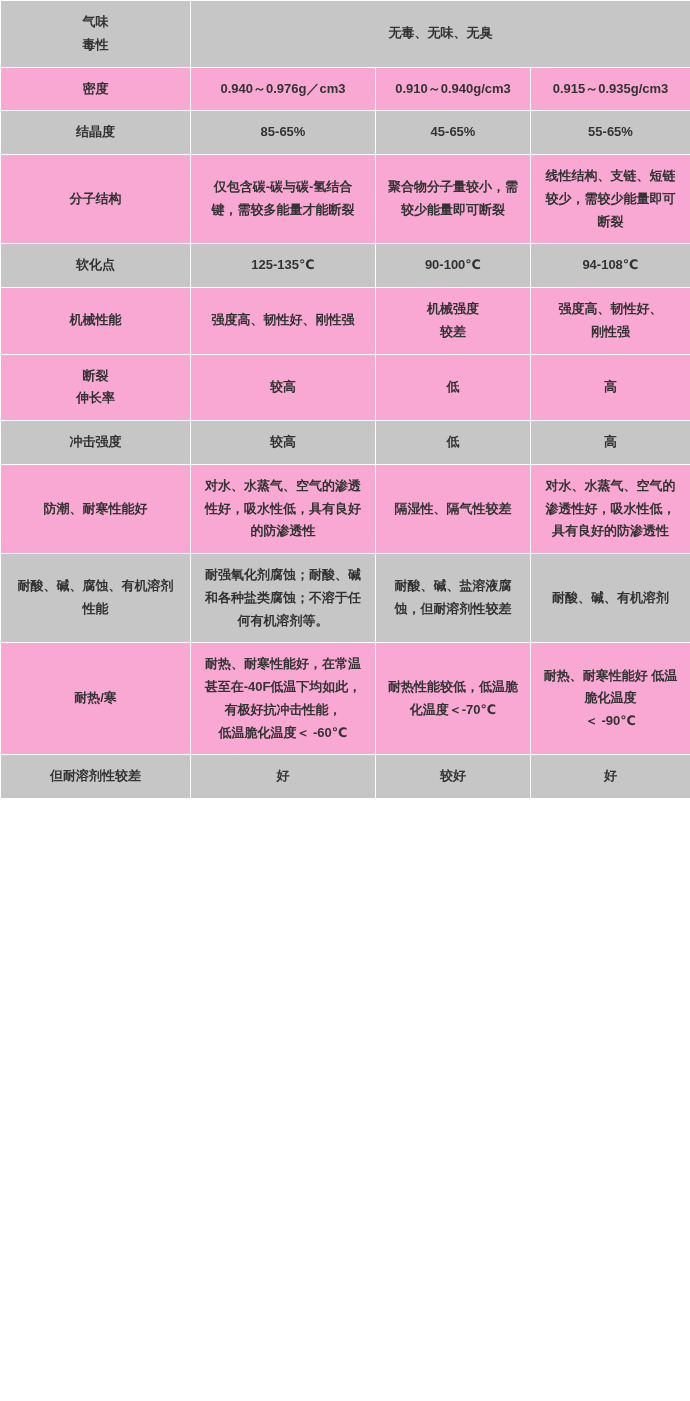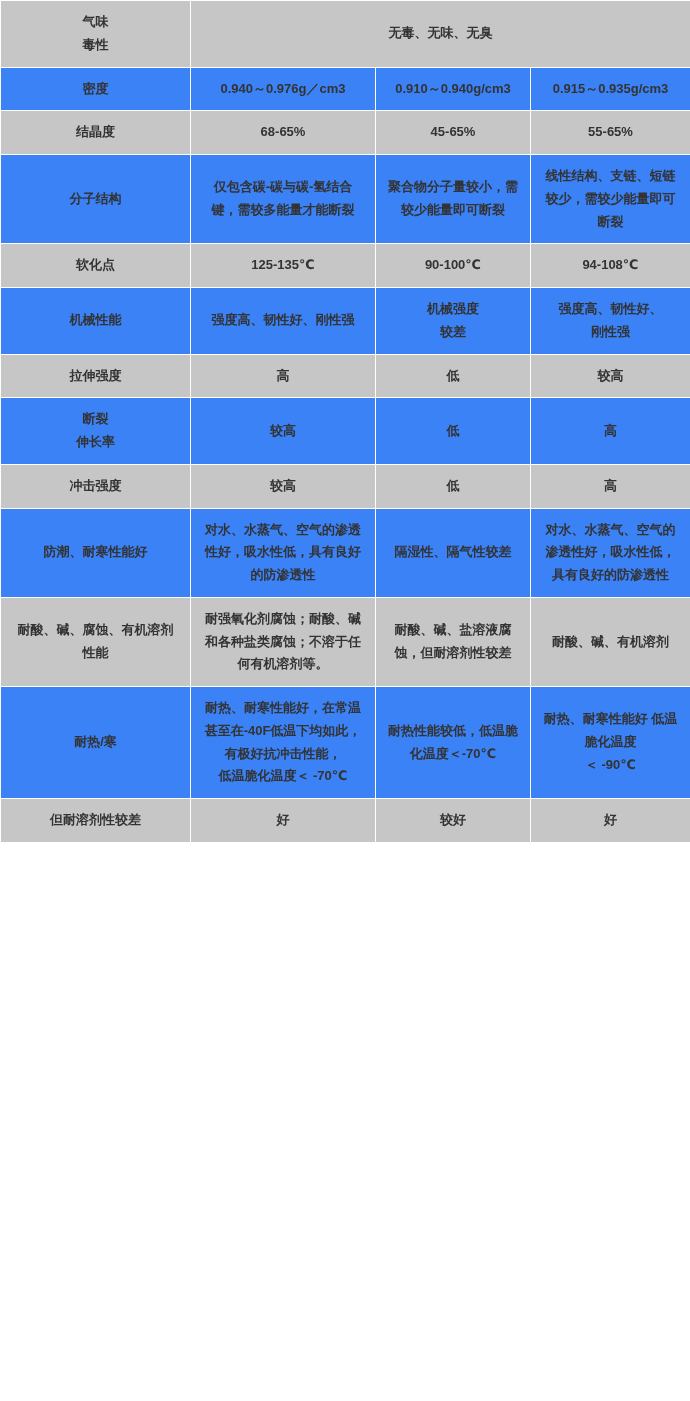--- a/index.html
+++ b/index.html
@@ -25,21 +25,21 @@
     border: 1px solid #ffffff;
     font-size: 13px;
     line-height: 1.75;
     color: #333333;
     padding: 10px 12px;
     text-align: center;
     vertical-align: middle;
     word-break: break-all;
   }
   .row-odd td { background: #c6c6c6; }
-  .row-even td { background: #3b82f6; }
+  .row-even td { background: #f9a8d4; }
 
   td.label {
     font-weight: bold;
     color: #222222;
   }
   .label .line { display: block; }
   .val { white-space: pre-line; font-weight: bold; }
 </style>
 </head>
 <body>
@@ -64,21 +64,21 @@
           <span class="line">密度</span>
         </td>
         <td class="val">0.940～0.976g／cm3</td>
         <td class="val">0.910～0.940g/cm3</td>
         <td class="val">0.915～0.935g/cm3</td>
       </tr>
       <tr class="row-odd">
         <td class="label">
           <span class="line">结晶度</span>
         </td>
-        <td class="val">68-65%</td>
+        <td class="val">85-65%</td>
         <td class="val">45-65%</td>
         <td class="val">55-65%</td>
       </tr>
       <tr class="row-even">
         <td class="label">
           <span class="line">分子结构</span>
         </td>
         <td class="val">仅包含碳-碳与碳-氢结合键，需较多能量才能断裂</td>
         <td class="val">聚合物分子量较小，需较少能量即可断裂</td>
         <td class="val">线性结构、支链、短链较少，需较少能量即可断裂</td>
@@ -93,28 +93,20 @@
       </tr>
       <tr class="row-even">
         <td class="label">
           <span class="line">机械性能</span>
         </td>
         <td class="val">强度高、韧性好、刚性强</td>
         <td class="val">机械强度
 较差</td>
         <td class="val">强度高、韧性好、
 刚性强</td>
-      </tr>
-      <tr class="row-odd">
-        <td class="label">
-          <span class="line">拉伸强度</span>
-        </td>
-        <td class="val">高</td>
-        <td class="val">低</td>
-        <td class="val">较高</td>
       </tr>
       <tr class="row-even">
         <td class="label">
           <span class="line">断裂</span>
           <span class="line">伸长率</span>
         </td>
         <td class="val">较高</td>
         <td class="val">低</td>
         <td class="val">高</td>
       </tr>
@@ -140,21 +132,21 @@
         </td>
         <td class="val">耐强氧化剂腐蚀；耐酸、碱和各种盐类腐蚀；不溶于任何有机溶剂等。</td>
         <td class="val">耐酸、碱、盐溶液腐蚀，但耐溶剂性较差</td>
         <td class="val">耐酸、碱、有机溶剂</td>
       </tr>
       <tr class="row-even">
         <td class="label">
           <span class="line">耐热/寒</span>
         </td>
         <td class="val">耐热、耐寒性能好，在常温甚至在-40F低温下均如此，有极好抗冲击性能，
-低温脆化温度＜ -70℃</td>
+低温脆化温度＜ -60℃</td>
         <td class="val">耐热性能较低，低温脆化温度＜-70℃</td>
         <td class="val">耐热、耐寒性能好 低温脆化温度
 ＜ -90℃</td>
       </tr>
       <tr class="row-odd">
         <td class="label">
           <span class="line">但耐溶剂性较差</span>
         </td>
         <td class="val">好</td>
         <td class="val">较好</td>

